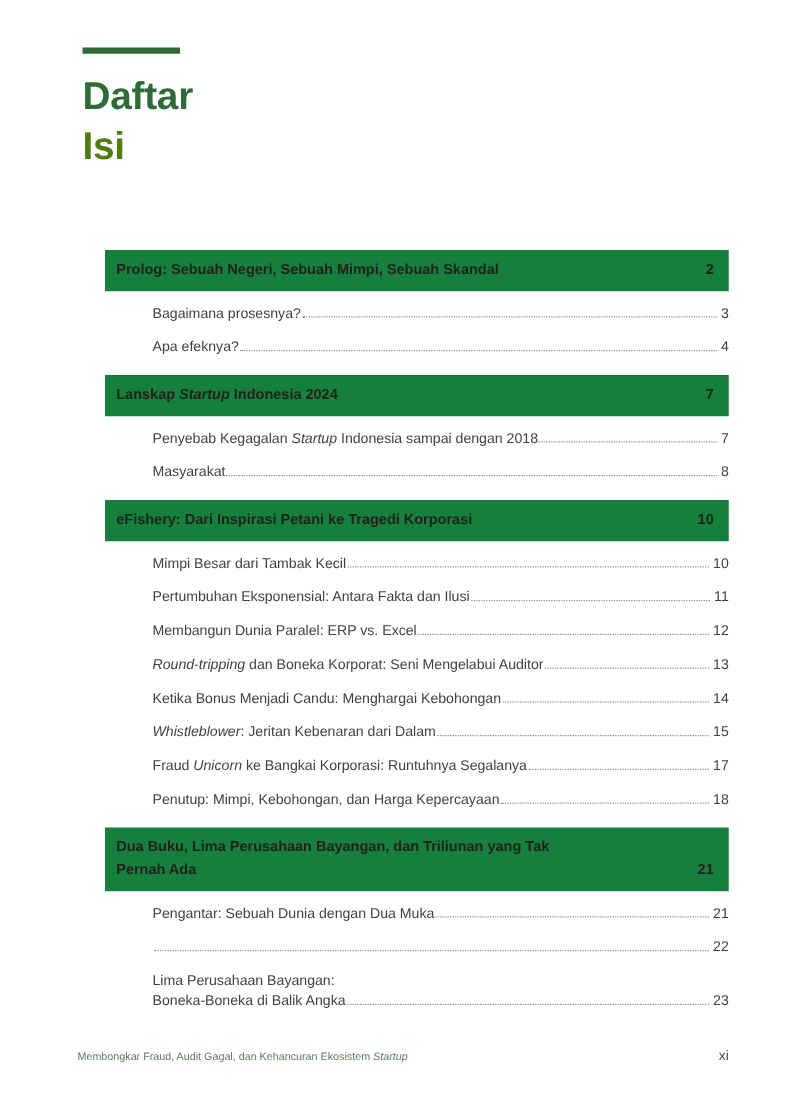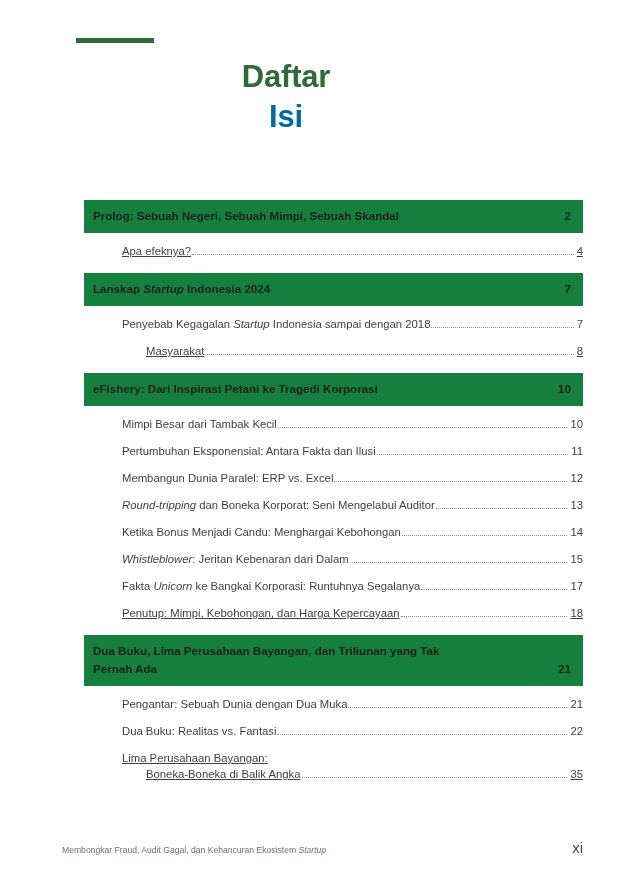--- a/index.html
+++ b/index.html
@@ -18,40 +18,39 @@
   }
 
   .page {
     position: absolute;
     inset: 0;
   }
 
   
   .masthead {
     position: absolute;
-    left: 76px;
+    left: 66px;
     top: 38px;
     width: 420px;
-    text-align: center;
   }
   .title-rule {
     width: 78px;
     height: 5px;
     background: #2f6b36;
     margin-bottom: 14px;
   }
   .title-line {
     font-size: 31px;
     font-weight: 700;
     line-height: 1.30;
     letter-spacing: -0.2px;
     margin: 0;
   }
   .title-line.green { color: #2f6b36; }
-  .title-line.gold  { color: #0369a1; }
+  .title-line.gold  { color: #4d7c0f; }
 
   
   .toc {
     position: absolute;
     left: 84px;
     top: 200px;
     width: 499px;
   }
 
   .section { margin-bottom: 0; }
@@ -89,21 +88,21 @@
   }
 
   .entry {
     display: flex;
     align-items: baseline;
     font-size: 11.3px;
     color: #3f3f3f;
     line-height: 1.42;
     margin-bottom: 11px;
   }
-  .entry:last-child { margin-bottom: 0; text-decoration: underline; }
+  .entry:last-child { margin-bottom: 0; }
 
   .entry .etext {
     flex: 0 1 auto;
     white-space: nowrap;
   }
   .entry .etext i { font-style: italic; }
 
   .entry .leader {
     flex: 1 1 auto;
     border-bottom: 1px dotted #8f8f8f;
@@ -122,39 +121,38 @@
   .entry.multiline {
     display: block;
   }
   .entry.multiline .firstline {
     display: block;
     white-space: nowrap;
   }
   .entry.multiline .secondrow {
     display: flex;
     align-items: baseline;
-    margin-left: 24px;
   }
   .entry.multiline .secondrow .etext { flex: 0 1 auto; }
 
   
   .footer {
     position: absolute;
     left: 62px;
     right: 54px;
     top: 839px;
     display: flex;
     align-items: baseline;
     justify-content: space-between;
     font-size: 8.6px;
     color: #5d7a5e;
     gap: 44px;
   }
   .footer .fnum {
-    font-size: 15px;
+    font-size: 11px;
     color: #4a4a4a;
   }
   .footer .ftext i { font-style: italic; }
 </style>
 </head>
 <body>
 
 <div class="page">
 
   <div class="masthead">
@@ -164,20 +162,25 @@
   </div>
 
   <div class="toc">
 
     <div class="section">
       <div class="section-bar">
         <div class="sec-title">Prolog: Sebuah Negeri, Sebuah Mimpi, Sebuah Skandal</div>
         <div class="sec-page">2</div>
       </div>
       <div class="entries">
+        <div class="entry">
+          <span class="etext">Bagaimana prosesnya?</span>
+          <span class="leader"></span>
+          <span class="epage">3</span>
+        </div>
         <div class="entry">
           <span class="etext">Apa efeknya?</span>
           <span class="leader"></span>
           <span class="epage">4</span>
         </div>
       </div>
     </div>
 
     <div class="section">
       <div class="section-bar">
@@ -230,21 +233,21 @@
           <span class="etext">Ketika Bonus Menjadi Candu: Menghargai Kebohongan</span>
           <span class="leader"></span>
           <span class="epage">14</span>
         </div>
         <div class="entry">
           <span class="etext"><i>Whistleblower</i><span>: Jeritan Kebenaran dari Dalam</span></span>
           <span class="leader"></span>
           <span class="epage">15</span>
         </div>
         <div class="entry">
-          <span class="etext"><span>Fakta </span><i>Unicorn</i><span> ke Bangkai Korporasi: Runtuhnya Segalanya</span></span>
+          <span class="etext"><span>Fraud </span><i>Unicorn</i><span> ke Bangkai Korporasi: Runtuhnya Segalanya</span></span>
           <span class="leader"></span>
           <span class="epage">17</span>
         </div>
         <div class="entry">
           <span class="etext">Penutup: Mimpi, Kebohongan, dan Harga Kepercayaan</span>
           <span class="leader"></span>
           <span class="epage">18</span>
         </div>
       </div>
     </div>
@@ -254,30 +257,29 @@
         <div class="sec-title"><span>Dua Buku, Lima Perusahaan Bayangan, dan Triliunan yang Tak</span><br><span>Pernah Ada</span></div>
         <div class="sec-page">21</div>
       </div>
       <div class="entries">
         <div class="entry">
           <span class="etext">Pengantar: Sebuah Dunia dengan Dua Muka</span>
           <span class="leader"></span>
           <span class="epage">21</span>
         </div>
         <div class="entry">
-          <span class="etext">Dua Buku: Realitas vs. Fantasi</span>
           <span class="leader"></span>
           <span class="epage">22</span>
         </div>
         <div class="entry multiline">
           <span class="firstline">Lima Perusahaan Bayangan:</span>
           <span class="secondrow">
             <span class="etext">Boneka-Boneka di Balik Angka</span>
             <span class="leader"></span>
-            <span class="epage">35</span>
+            <span class="epage">23</span>
           </span>
         </div>
       </div>
     </div>
 
   </div>
 
   <div class="footer">
     <div class="ftext"><span>Membongkar Fraud, Audit Gagal, dan Kehancuran Ekosistem </span><i>Startup</i></div>
     <div class="fnum">xi</div>

